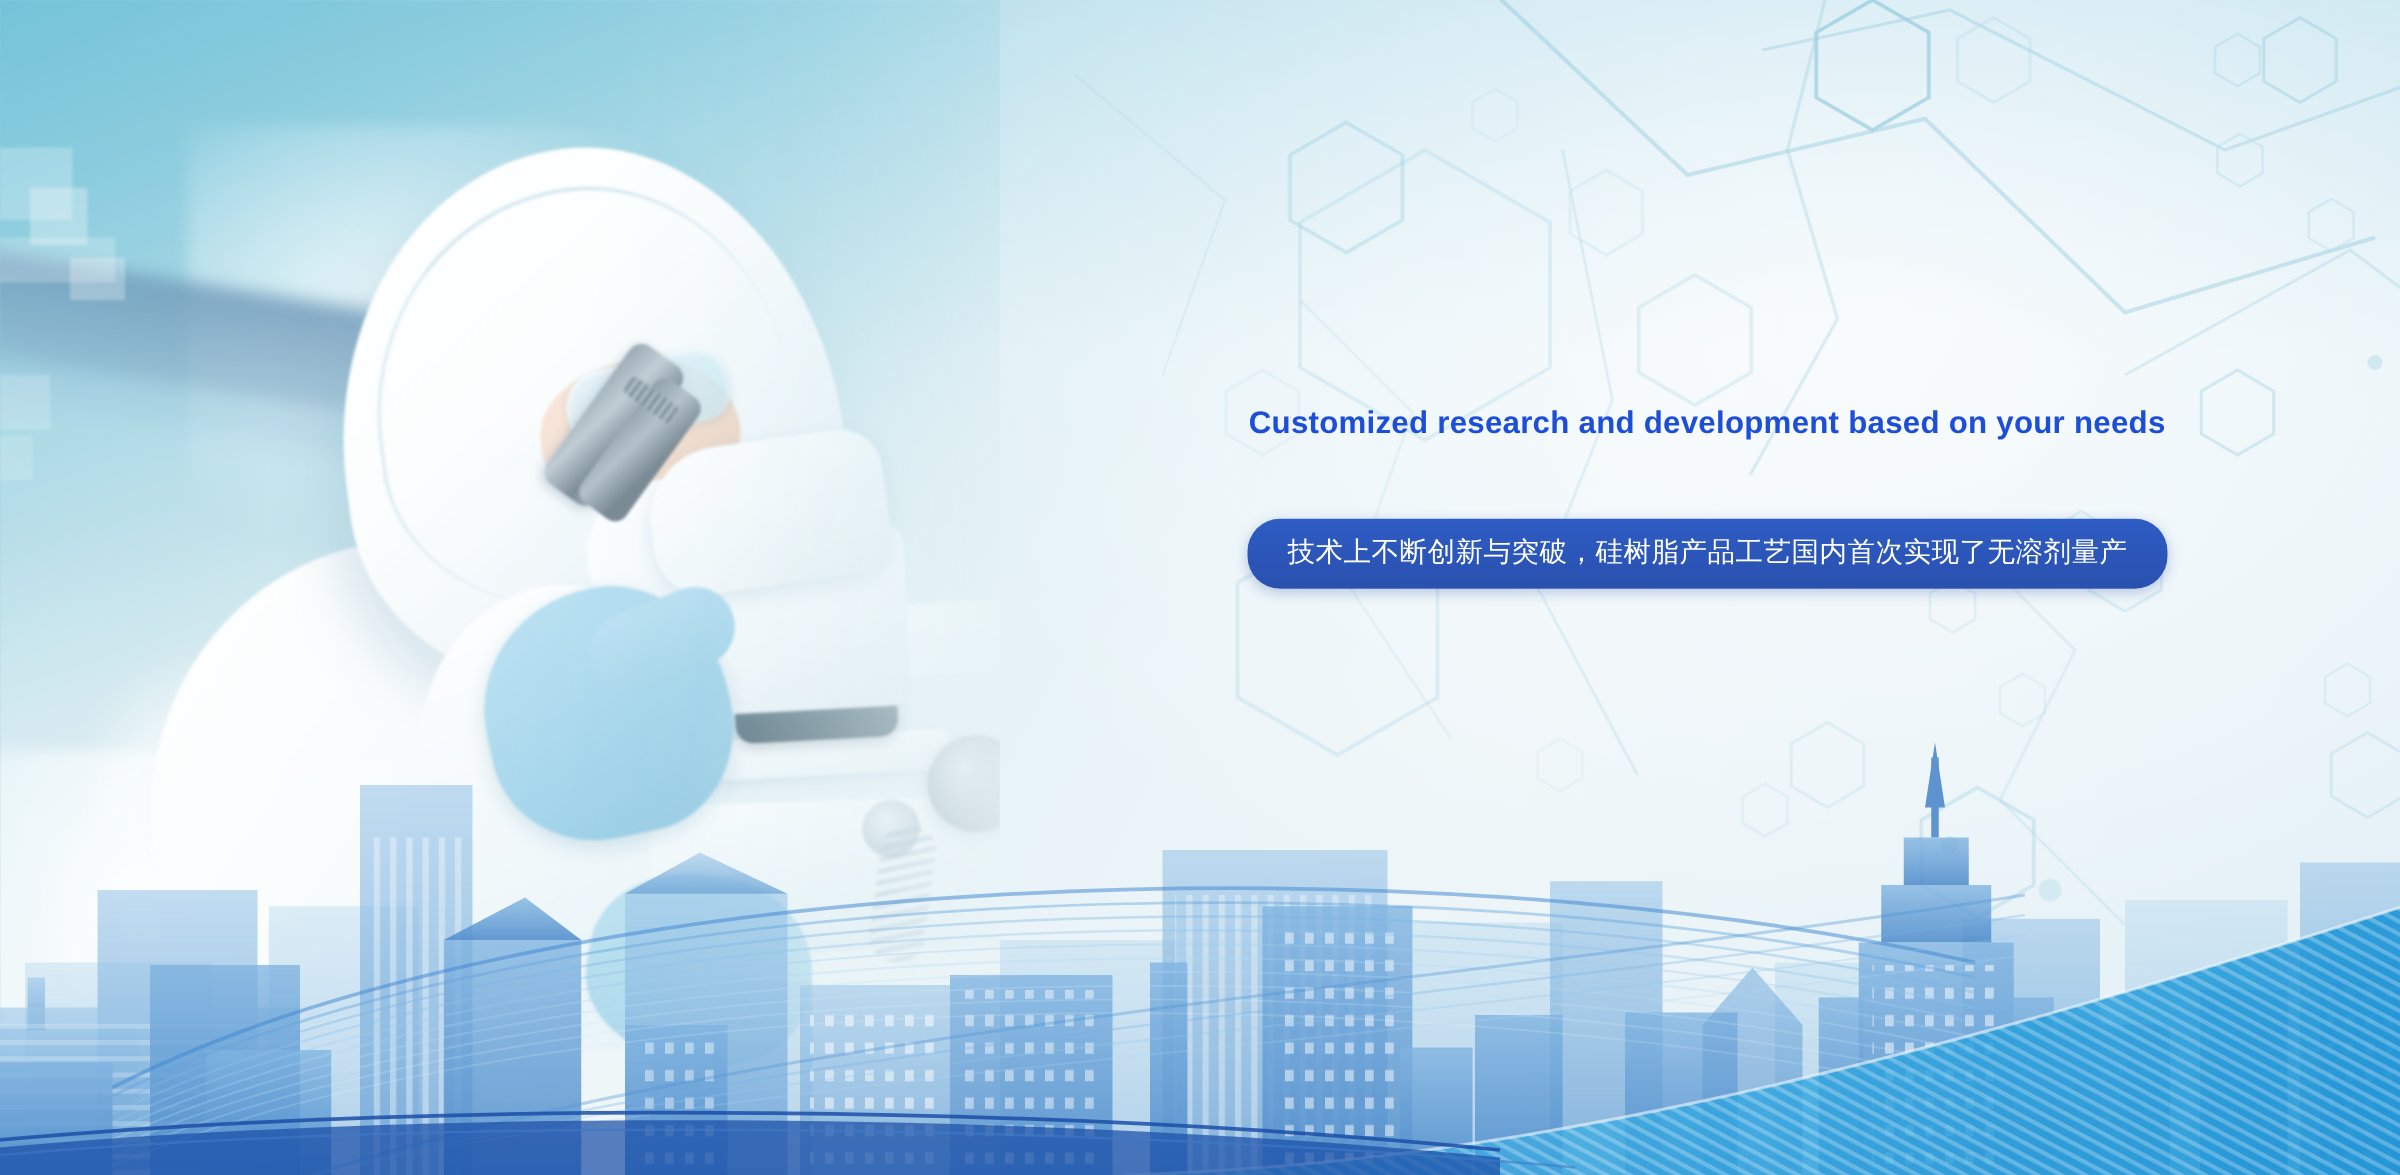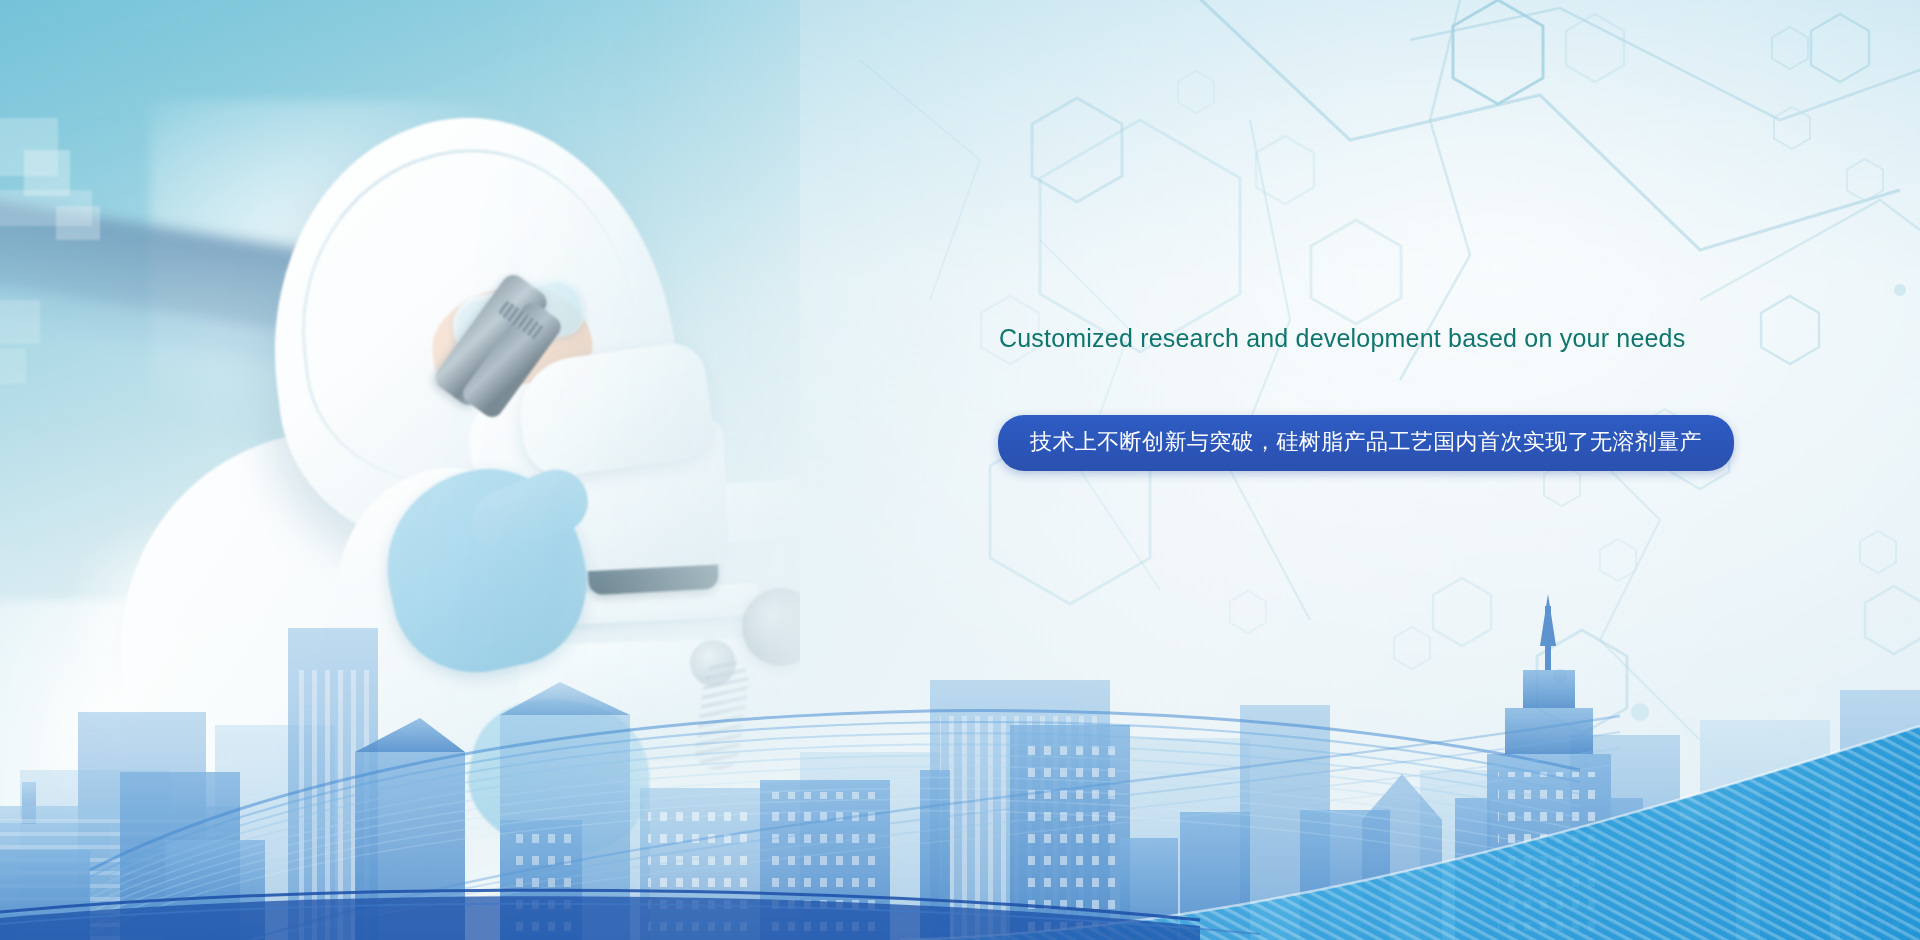--- a/index.html
+++ b/index.html
@@ -241,22 +241,22 @@
     letter-spacing:1.5px;
     color:#0d0f12;
     font-family:"DejaVu Sans","Liberation Sans",sans-serif;
     text-shadow:0 1px 0 rgba(255,255,255,.35);
     white-space:nowrap;
   }
   .subtitle{
     margin:24px 0 0 4px;
     font-size:25px;
     letter-spacing:.2px;
-    color:#0f766e;
-    font-weight:400;
+    color:#1d4ed8;
+    font-weight:700;
     font-family:"Liberation Sans","DejaVu Sans",sans-serif;
     white-space:nowrap;
   }
   .pill{
     display:inline-block;
     margin-top:62px;
     margin-left:3px;
     padding:12px 32px 14px;
     border-radius:26px;
     background:linear-gradient(180deg,#2f5dc4 0%,#2b55b8 55%,#2a51ae 100%);

